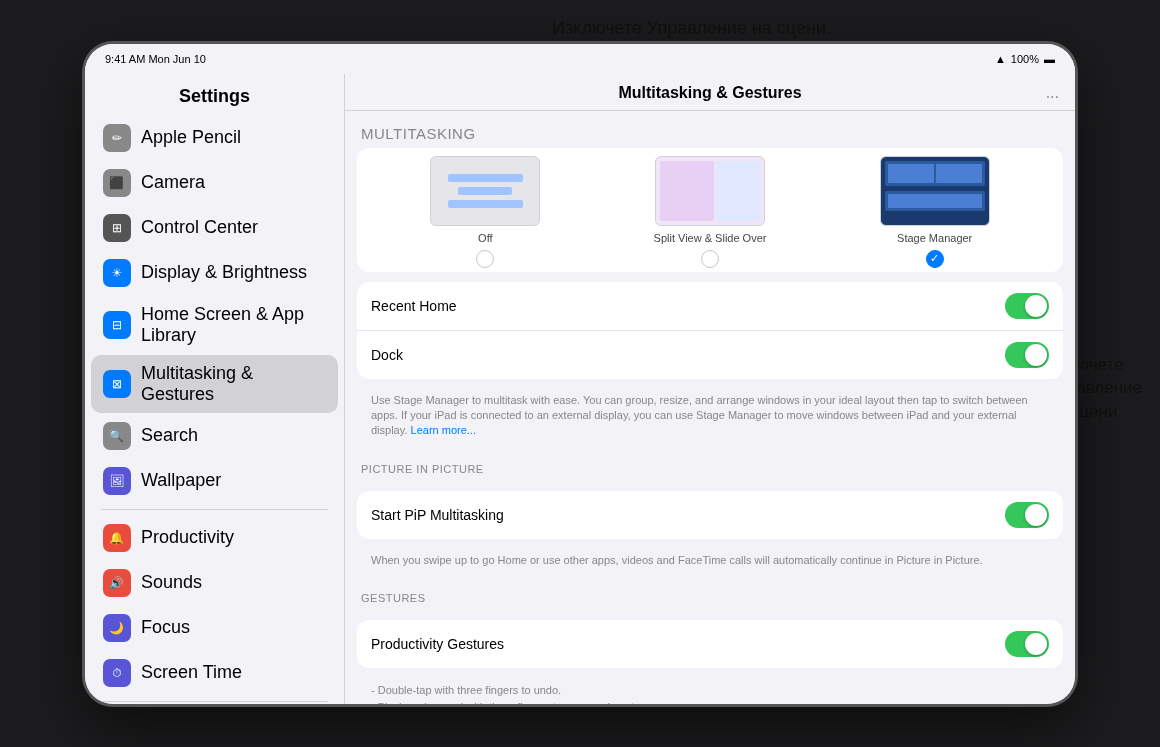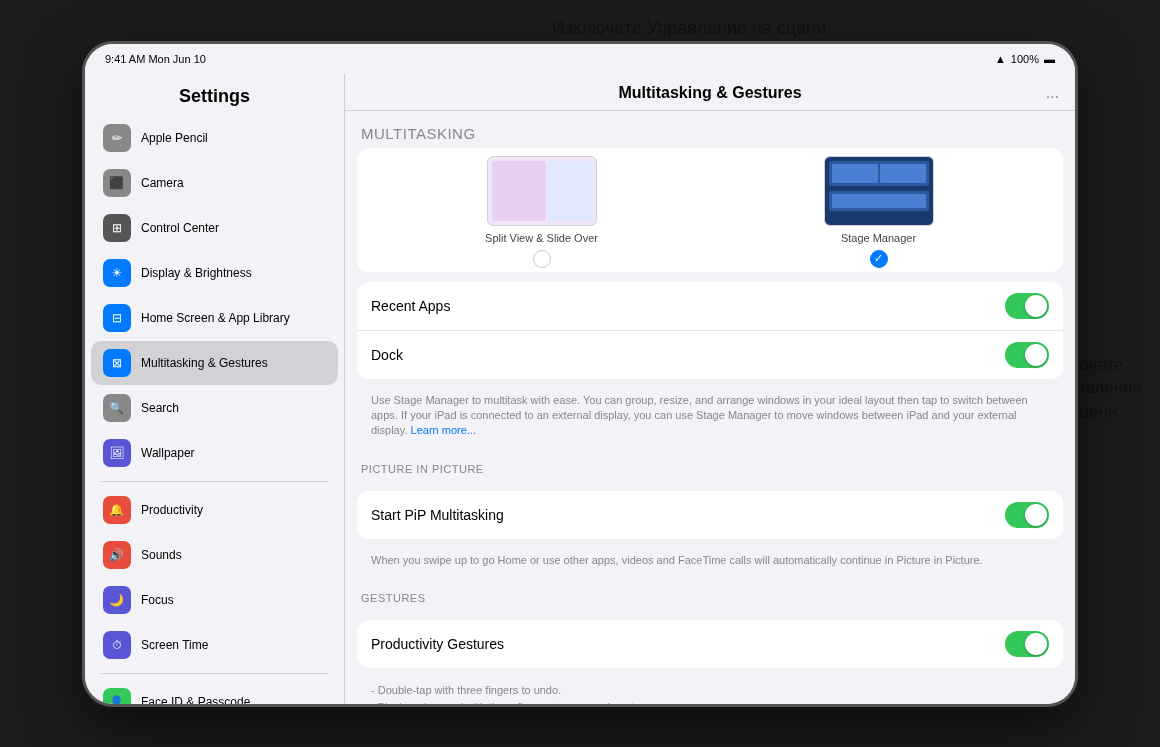--- a/index.html
+++ b/index.html
@@ -125,21 +125,21 @@
       height: 28px;
       border-radius: 7px;
       display: flex;
       align-items: center;
       justify-content: center;
       flex-shrink: 0;
       font-size: 14px;
       color: #fff;
     }
     .sidebar-item-label {
-      font-size: 12px;
+      font-size: 18px;
       color: #000;
     }
     .sidebar-divider {
       height: 1px;
       background: #d1d1d6;
       margin: 6px 16px;
     }
 
     
     .right-panel {
@@ -446,20 +446,29 @@
     <div class="right-panel">
       <div class="panel-header">
         <span class="panel-dots">...</span>
         <div class="panel-title">Multitasking &amp; Gestures</div>
       </div>
 
       <div class="section-label">MULTITASKING</div>
 
       <div class="mode-selector">
 
+        <div class="mode-option">
+          <div class="mode-preview mode-preview-off">
+            <div class="preview-bar"></div>
+            <div class="preview-bar-short"></div>
+            <div class="preview-bar"></div>
+          </div>
+          <div class="mode-label">Off</div>
+          <div class="mode-radio"></div>
+        </div>
 
         <div class="mode-option">
           <div class="mode-preview mode-preview-split">
             <div class="split-left"></div>
             <div class="split-right"></div>
           </div>
           <div class="mode-label">Split View &amp; Slide Over</div>
           <div class="mode-radio"></div>
         </div>
 
@@ -473,21 +482,21 @@
               <div class="stage-win-part"></div>
             </div>
           </div>
           <div class="mode-label">Stage Manager</div>
           <div class="mode-radio selected"></div>
         </div>
       </div>
 
       <div class="toggle-section" style="margin-top:10px;">
         <div class="toggle-row">
-          <span class="toggle-row-label">Recent Apps</span>
+          <span class="toggle-row-label">Recent Home</span>
           <div class="toggle"></div>
         </div>
         <div class="toggle-row">
           <span class="toggle-row-label">Dock</span>
           <div class="toggle"></div>
         </div>
       </div>
       <div class="description-text">
         Use Stage Manager to multitask with ease. You can group, resize, and arrange windows in your ideal layout then tap to switch between apps. If your iPad is connected to an external display, you can use Stage Manager to move windows between iPad and your external display. <a>Learn more...</a>
       </div>

